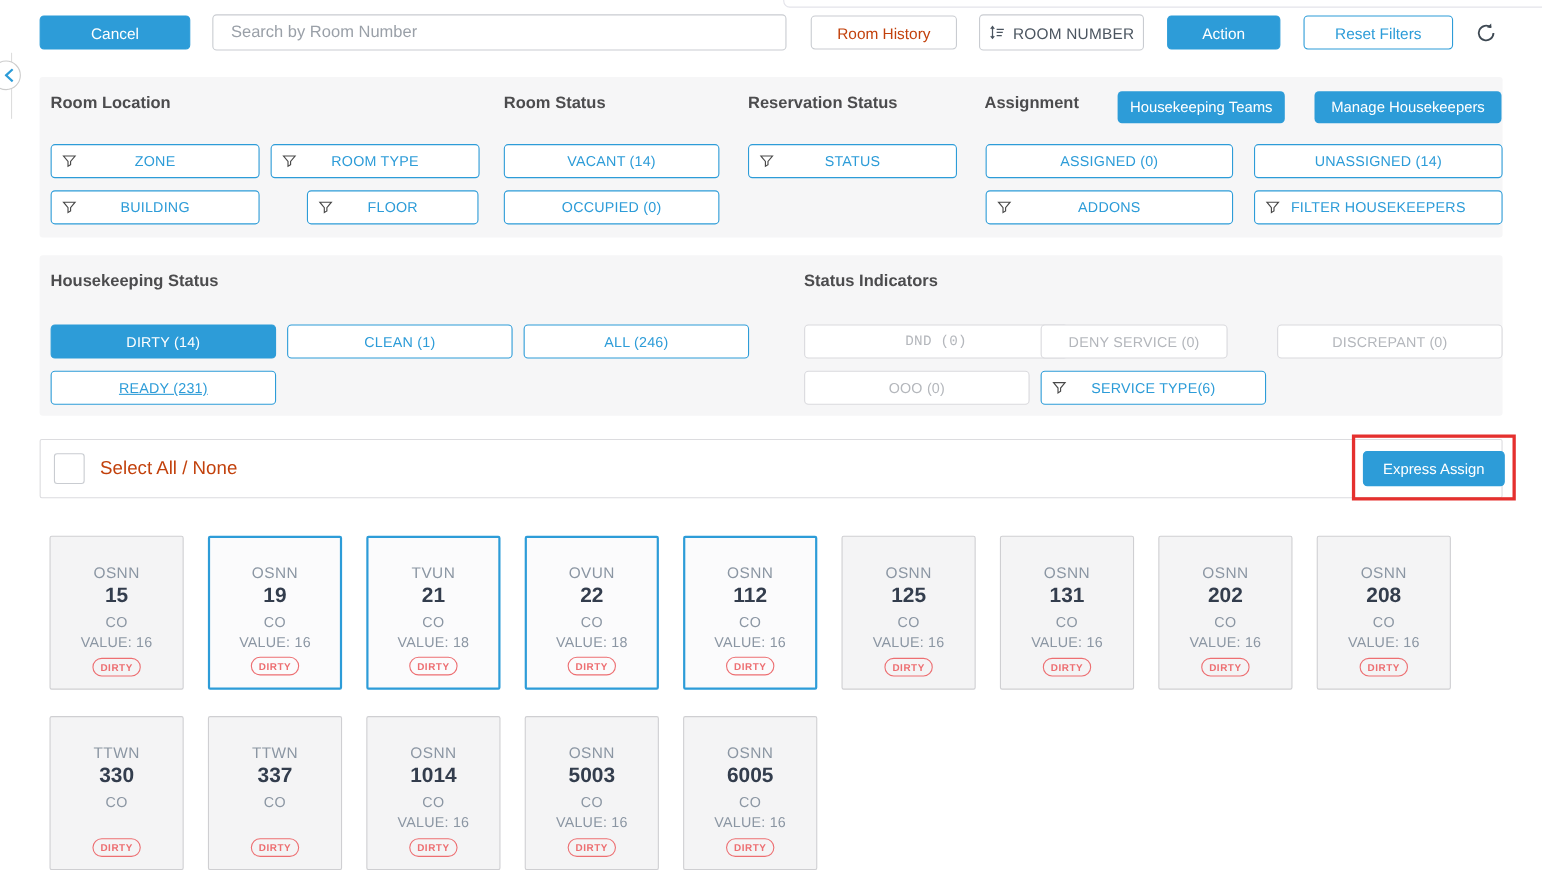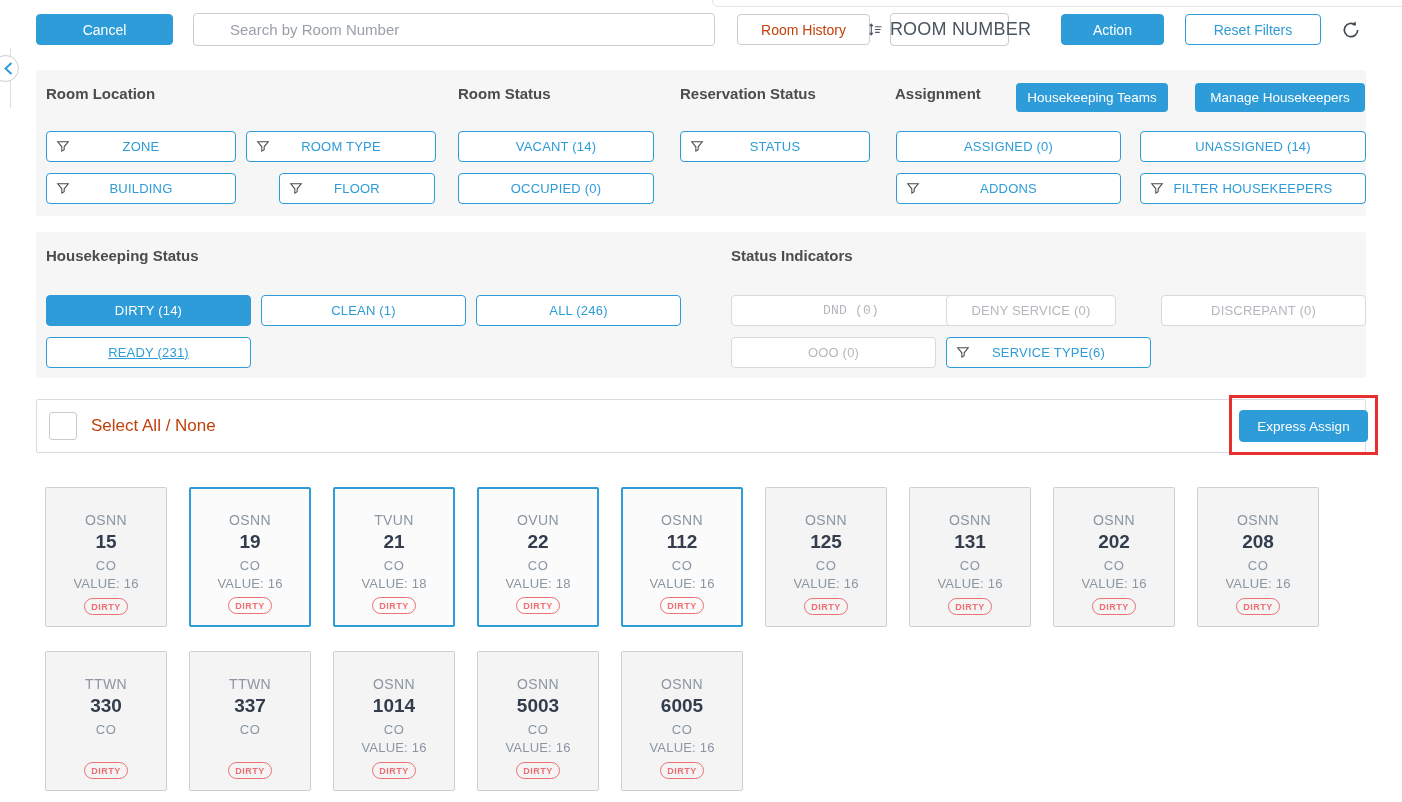--- a/index.html
+++ b/index.html
@@ -10,28 +10,28 @@
   
   .top-edge { position:absolute; left:712px; top:-6px; width:696px; height:13px;
               border:1px solid #e3e3ea; border-radius:0 0 6px 6px; background:transparent; }
   .btn { position:absolute; display:flex; align-items:center; justify-content:center;
          font-size:14px; border-radius:4px; cursor:pointer; white-space:nowrap; }
   .btn-fill  { background:#2d9cd8; color:#fff; border:1px solid #2d9cd8; }
   .btn-gray  { background:#fff; color:#c2410c; border:1px solid #c9ccd1; }
   .btn-blue  { background:#fff; color:#2d9cd8; border:1px solid #2d9cd8; }
 
   .search-box { position:absolute; left:193px; top:13px; width:522px; height:33px;
-                border:1px solid #c9ccd1; border-radius:4px; background:#fff;padding-left:20px; }
+                border:1px solid #c9ccd1; border-radius:4px; background:#fff; }
   .search-box input { width:100%; height:100%; border:none; outline:none; background:transparent;
                       padding:0 16px; font-size:15px; color:#444;
                       font-family:"Liberation Sans", sans-serif; }
   .search-box input::placeholder { color:#9aa0a8; }
 
-  .sort-btn { left:890px; top:13px; width:119px; height:33px; gap:7px; color:#4b5560;
-              background:#fff; border:1px solid #c9ccd1; font-size:18px; letter-spacing:.2px; }
+  .sort-btn { left:890px; top:13px; width:150px; height:33px; gap:7px; color:#4b5560;
+              background:#fff; border:1px solid #c9ccd1; font-size:14px; letter-spacing:.2px; }
 
   .refresh { position:absolute; left:1338px; top:17px; width:26px; height:26px;
              display:flex; align-items:center; justify-content:center; cursor:pointer; }
 
   
   .v-line { position:absolute; left:10px; top:48px; width:1px; height:60px; background:#ddd; }
   .collapse { position:absolute; left:-8px; top:55px; width:27px; height:27px; border-radius:50%;
               background:#fff; border:1px solid #ccc; display:flex; align-items:center;
               justify-content:flex-end; padding-right:5px; cursor:pointer; }
 

